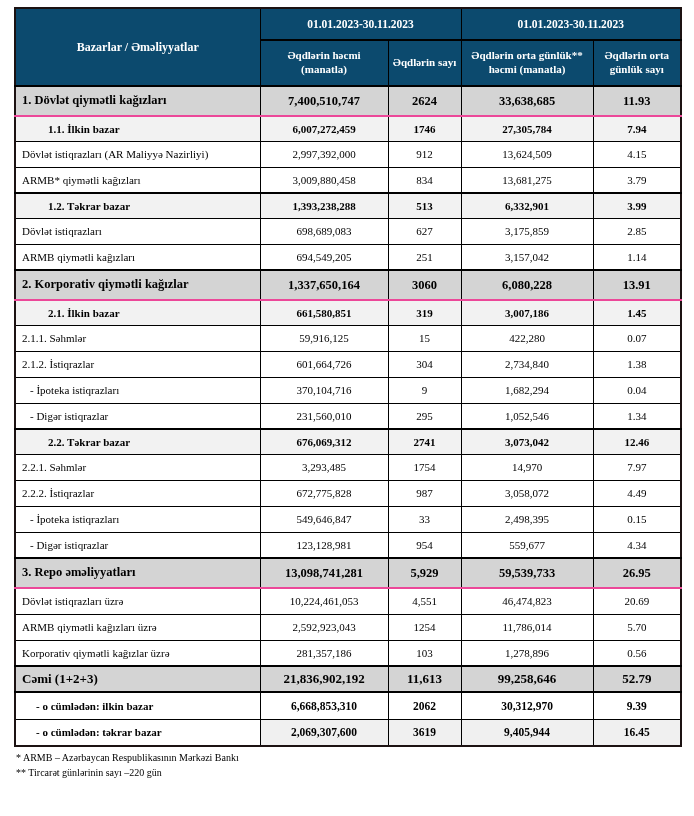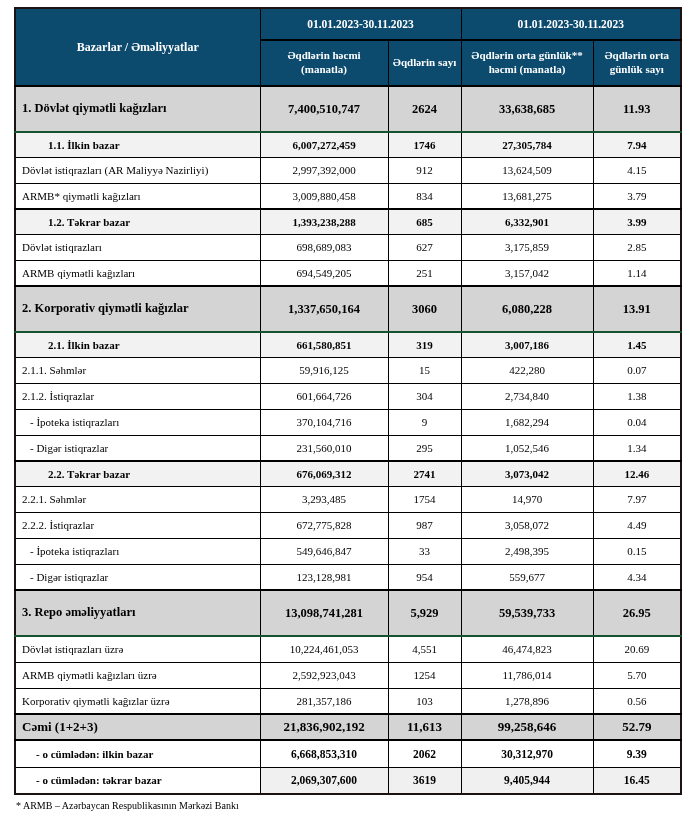--- a/index.html
+++ b/index.html
@@ -56,26 +56,26 @@
 
   tr.row-sub td {
     height: 25px;
     background: #f2f2f2;
     font-weight: bold;
     border-top: 2px solid #000;
   }
   tr.row-sub .label-cell { padding-left: 32px; }
 
   tr.row-section td {
-    height: 46px;
+    height: 30px;
     background: #d4d4d4;
     font-weight: bold;
     font-size: 12.5px;
     border-top: 2px solid #000;
-    border-bottom: 2px solid #14532d;
+    border-bottom: 2px solid #ec4899;
   }
   tr.row-total td {
     height: 26px;
     background: #d4d4d4;
     font-weight: bold;
     font-size: 13px;
     border-top: 2px solid #000;
     border-bottom: 2px solid #000;
   }
   tr.row-subtotal td {
@@ -144,21 +144,21 @@
         <tr class="row-detail">
           <td class="label-cell">ARMB* qiymətli kağızları</td>
           <td class="num-cell">3,009,880,458</td>
           <td class="num-cell">834</td>
           <td class="num-cell">13,681,275</td>
           <td class="num-cell">3.79</td>
         </tr>
         <tr class="row-sub">
           <td class="label-cell">1.2. Təkrar bazar</td>
           <td class="num-cell">1,393,238,288</td>
-          <td class="num-cell">685</td>
+          <td class="num-cell">513</td>
           <td class="num-cell">6,332,901</td>
           <td class="num-cell">3.99</td>
         </tr>
         <tr class="row-detail">
           <td class="label-cell">Dövlət istiqrazları</td>
           <td class="num-cell">698,689,083</td>
           <td class="num-cell">627</td>
           <td class="num-cell">3,175,859</td>
           <td class="num-cell">2.85</td>
         </tr>

